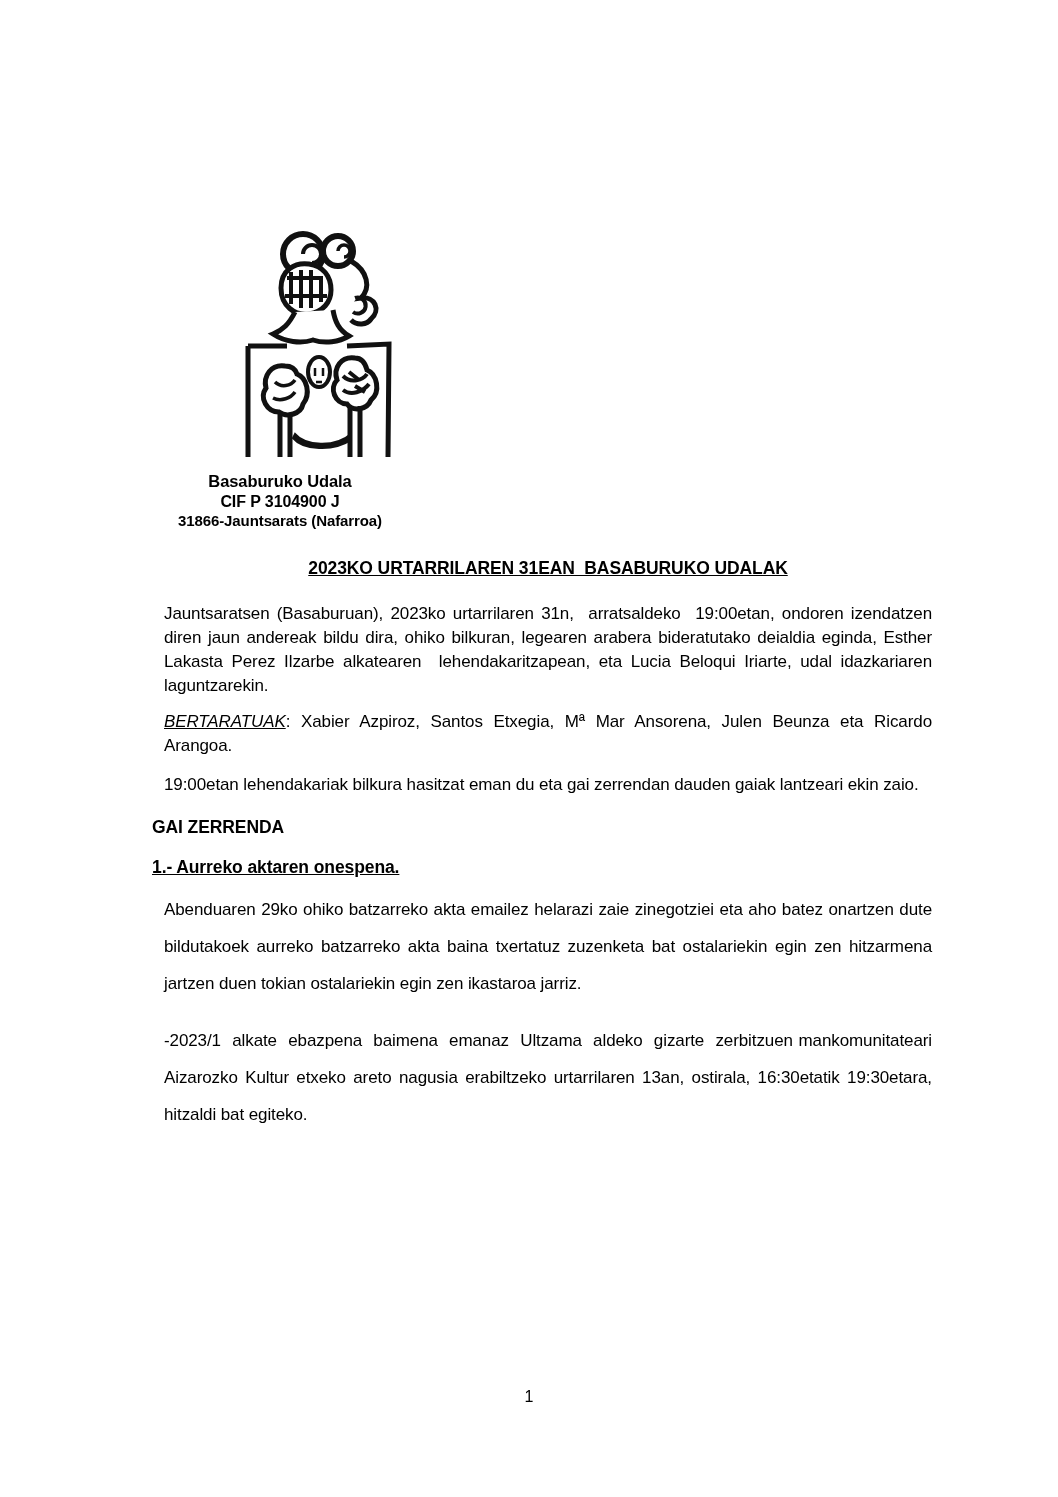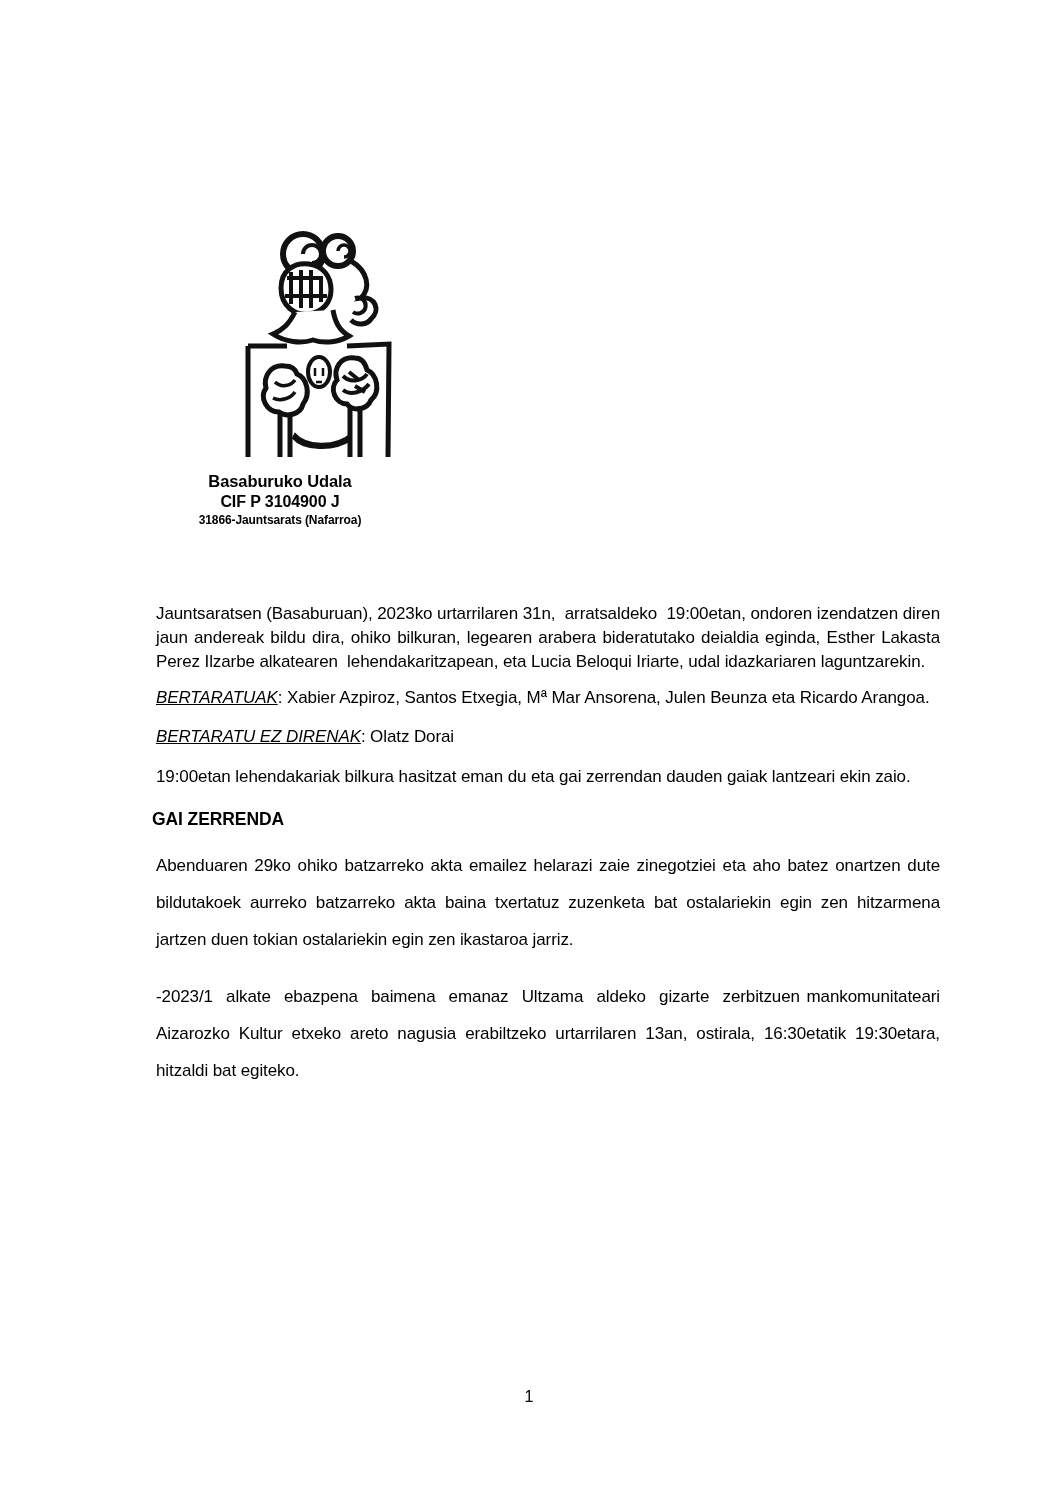--- a/index.html
+++ b/index.html
@@ -29,21 +29,21 @@
     position: absolute;
     left: 150px;
     top: 470px;
     width: 260px;
     text-align: center;
     font-weight: bold;
     letter-spacing: -0.1px;
   }
   .org-name   { font-size: 16.5px; line-height: 22px; }
   .org-cif    { font-size: 16px; line-height: 19px; }
-  .org-addr   { font-size: 12px;   line-height: 19px; }
+  .org-addr   { font-size: 15px;   line-height: 19px; }
 
   
   .doc-body {
     position: absolute;
     left: 152px;
     top: 556px;
     width: 792px;
     font-size: 17px;
     letter-spacing: -0.1px;
     line-height: 24px;
@@ -52,21 +52,21 @@
     text-align: center;
     font-weight: bold;
     font-size: 17.5px;
     line-height: 24px;
     margin: 0 0 22px 0;
   }
   .doc-title .tline { text-decoration: underline; white-space: pre-wrap; }
   p.justified {
     text-align: justify;
     white-space: pre-wrap;
-    margin: 4px;
+    margin: 12px;
   }
   .intro        { margin-bottom: 12px !important; }
   .attendees    { margin-bottom: 15px !important; }
   .absentees    { margin-bottom: 16px !important; }
   .opening      { margin-bottom: 18px !important; }
   .lead-underline { text-decoration: underline; font-style: italic; }
   .h-agenda {
     font-weight: bold;
     font-size: 17.5px;
     line-height: 24px;
@@ -142,33 +142,33 @@
 
   <div class="letterhead-text">
     <div class="org-name">Basaburuko Udala</div>
     <div class="org-cif">CIF P 3104900 J</div>
     <div class="org-addr">31866-Jauntsarats (Nafarroa)</div>
   </div>
 
   <div class="doc-body">
 
     <div class="doc-title">
-      <br>
+      <span class="tline">2023KO URTARRILAREN 31EAN  BASABURUKO UDALAK</span><br>
     </div>
 
     <p class="justified intro">Jauntsaratsen (Basaburuan), 2023ko urtarrilaren 31n,  arratsaldeko  19:00etan, ondoren izendatzen diren jaun andereak bildu dira, ohiko bilkuran, legearen arabera bideratutako deialdia eginda, Esther Lakasta Perez Ilzarbe alkatearen  lehendakaritzapean, eta Lucia Beloqui Iriarte, udal idazkariaren laguntzarekin.</p>
 
     <p class="justified attendees"><span class="lead-underline">BERTARATUAK</span><span>: Xabier Azpiroz, Santos Etxegia, Mª Mar Ansorena, Julen Beunza eta Ricardo Arangoa.</span></p>
 
-    <p class="justified absentees"><span class="lead-underline">BERTARATU EZ DIRENAK</span><span>: Olatz Dorai</span></p>
 
     <p class="justified opening">19:00etan lehendakariak bilkura hasitzat eman du eta gai zerrendan dauden gaiak lantzeari ekin zaio.</p>
 
     <div class="h-agenda">GAI ZERRENDA</div>
 
+    <div class="h-section">1.- Aurreko aktaren onespena.</div>
     <p class="justified s1-para">Abenduaren 29ko ohiko batzarreko akta emailez helarazi zaie zinegotziei eta aho batez onartzen dute bildutakoek aurreko batzarreko akta baina txertatuz zuzenketa bat ostalariekin egin zen hitzarmena jartzen duen tokian ostalariekin egin zen ikastaroa jarriz.</p>
 
     <p class="justified s2-para-1">-2023/1  alkate  ebazpena  baimena  emanaz  Ultzama  aldeko  gizarte  zerbitzuen mankomunitateari Aizarozko Kultur etxeko areto nagusia erabiltzeko urtarrilaren 13an, ostirala, 16:30etatik 19:30etara, hitzaldi bat egiteko.</p>
 
   </div>
 
   <div class="page-number">1</div>
 
 </div>
 

